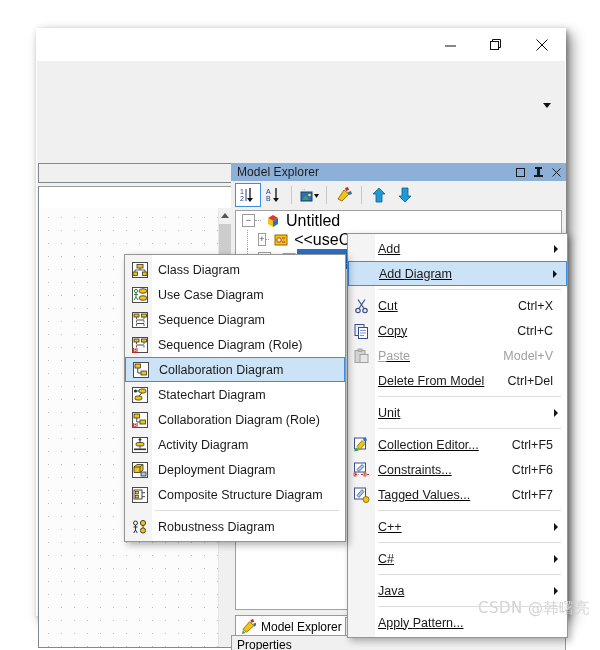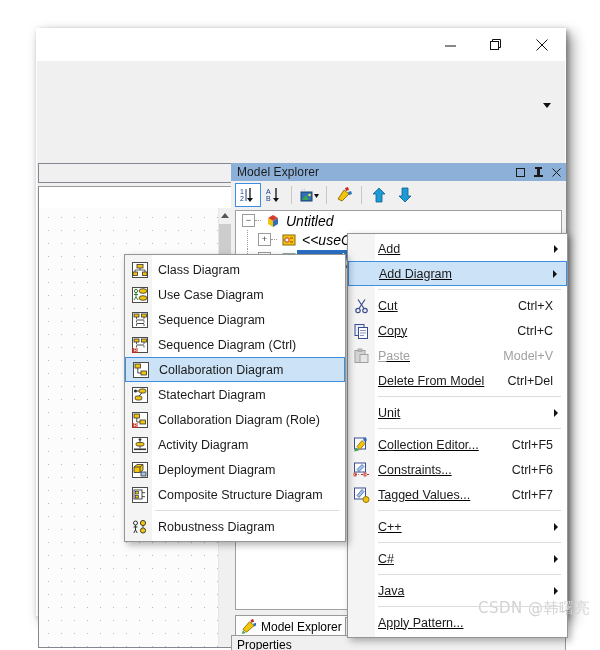--- a/index.html
+++ b/index.html
@@ -87,21 +87,21 @@
   .me-tree{
     position:absolute;left:4px;top:47px;width:327px;height:400px;
     background:#ffffff;border:1px solid #a0a0a0;box-sizing:border-box;
     overflow:hidden;
   }
   .tree-row{height:19px;display:flex;align-items:center;white-space:nowrap;position:relative;}
   .tw{width:11px;height:11px;border:1px solid #9a9a9a;background:#fff;
       display:flex;align-items:center;justify-content:center;font-size:9px;line-height:9px;color:#444;
       font-family:"Liberation Sans",sans-serif;}
   .dotline{border-left:1px dotted #9b9b9b;height:19px;position:absolute;}
-  .tree-label{padding-left:5px;font-size:14px;font-style:italic;}
+  .tree-label{padding-left:5px;font-size:16px;}
   .tree-label.sel{background:#2a6fc4;color:#fff;padding:1px 4px 1px 4px;}
   .node-icon{width:16px;height:16px;margin-left:4px;}
 
   
   .me-tabs{position:absolute;left:4px;top:452px;width:327px;height:22px;}
   .me-tab{
     position:absolute;left:0;top:0;height:22px;background:#fdfdfd;
     border:1px solid #9a9a9a;border-bottom:none;box-sizing:border-box;
     display:flex;align-items:center;padding:0 8px 0 5px;font-size:12px;
   }
@@ -577,21 +577,21 @@
           <rect x="1.5" y="1.5" width="15" height="15" fill="#fff" stroke="#4a4a4a" stroke-width="1"></rect>
           <rect x="3" y="3" width="5" height="3" fill="#f2c40c" stroke="#333" stroke-width=".8"></rect>
           <rect x="10.5" y="3" width="5" height="3" fill="#f2c40c" stroke="#333" stroke-width=".8"></rect>
           <line x1="5.5" y1="6" x2="5.5" y2="13" stroke="#333" stroke-width=".8" stroke-dasharray="2 1.5"></line>
           <line x1="13" y1="6" x2="13" y2="13" stroke="#333" stroke-width=".8" stroke-dasharray="2 1.5"></line>
           <line x1="5.5" y1="9" x2="13" y2="9" stroke="#333" stroke-width=".9"></line>
           <rect x="1.5" y="12" width="5" height="5" fill="#c42b1c"></rect>
           <text x="2.6" y="16.2" font-size="5" fill="#fff" font-family="Liberation Sans, sans-serif">R</text>
         </svg>
       </span>
-      <span>Sequence Diagram (Ctrl)</span>
+      <span>Sequence Diagram (Role)</span>
     </div>
 
     <div class="smi sel">
       <span class="ic">
         <svg width="18" height="18" viewBox="0 0 18 18">
           <rect x="1.5" y="1.5" width="15" height="15" fill="#fff" stroke="#4a4a4a" stroke-width="1"></rect>
           <rect x="3" y="3" width="5.5" height="4" fill="#f2c40c" stroke="#333" stroke-width=".8"></rect>
           <rect x="9" y="10" width="5.5" height="4" fill="#f2c40c" stroke="#333" stroke-width=".8"></rect>
           <line x1="5.8" y1="7" x2="5.8" y2="12" stroke="#333" stroke-width=".9"></line>
           <line x1="5.8" y1="12" x2="9" y2="12" stroke="#333" stroke-width=".9"></line>

